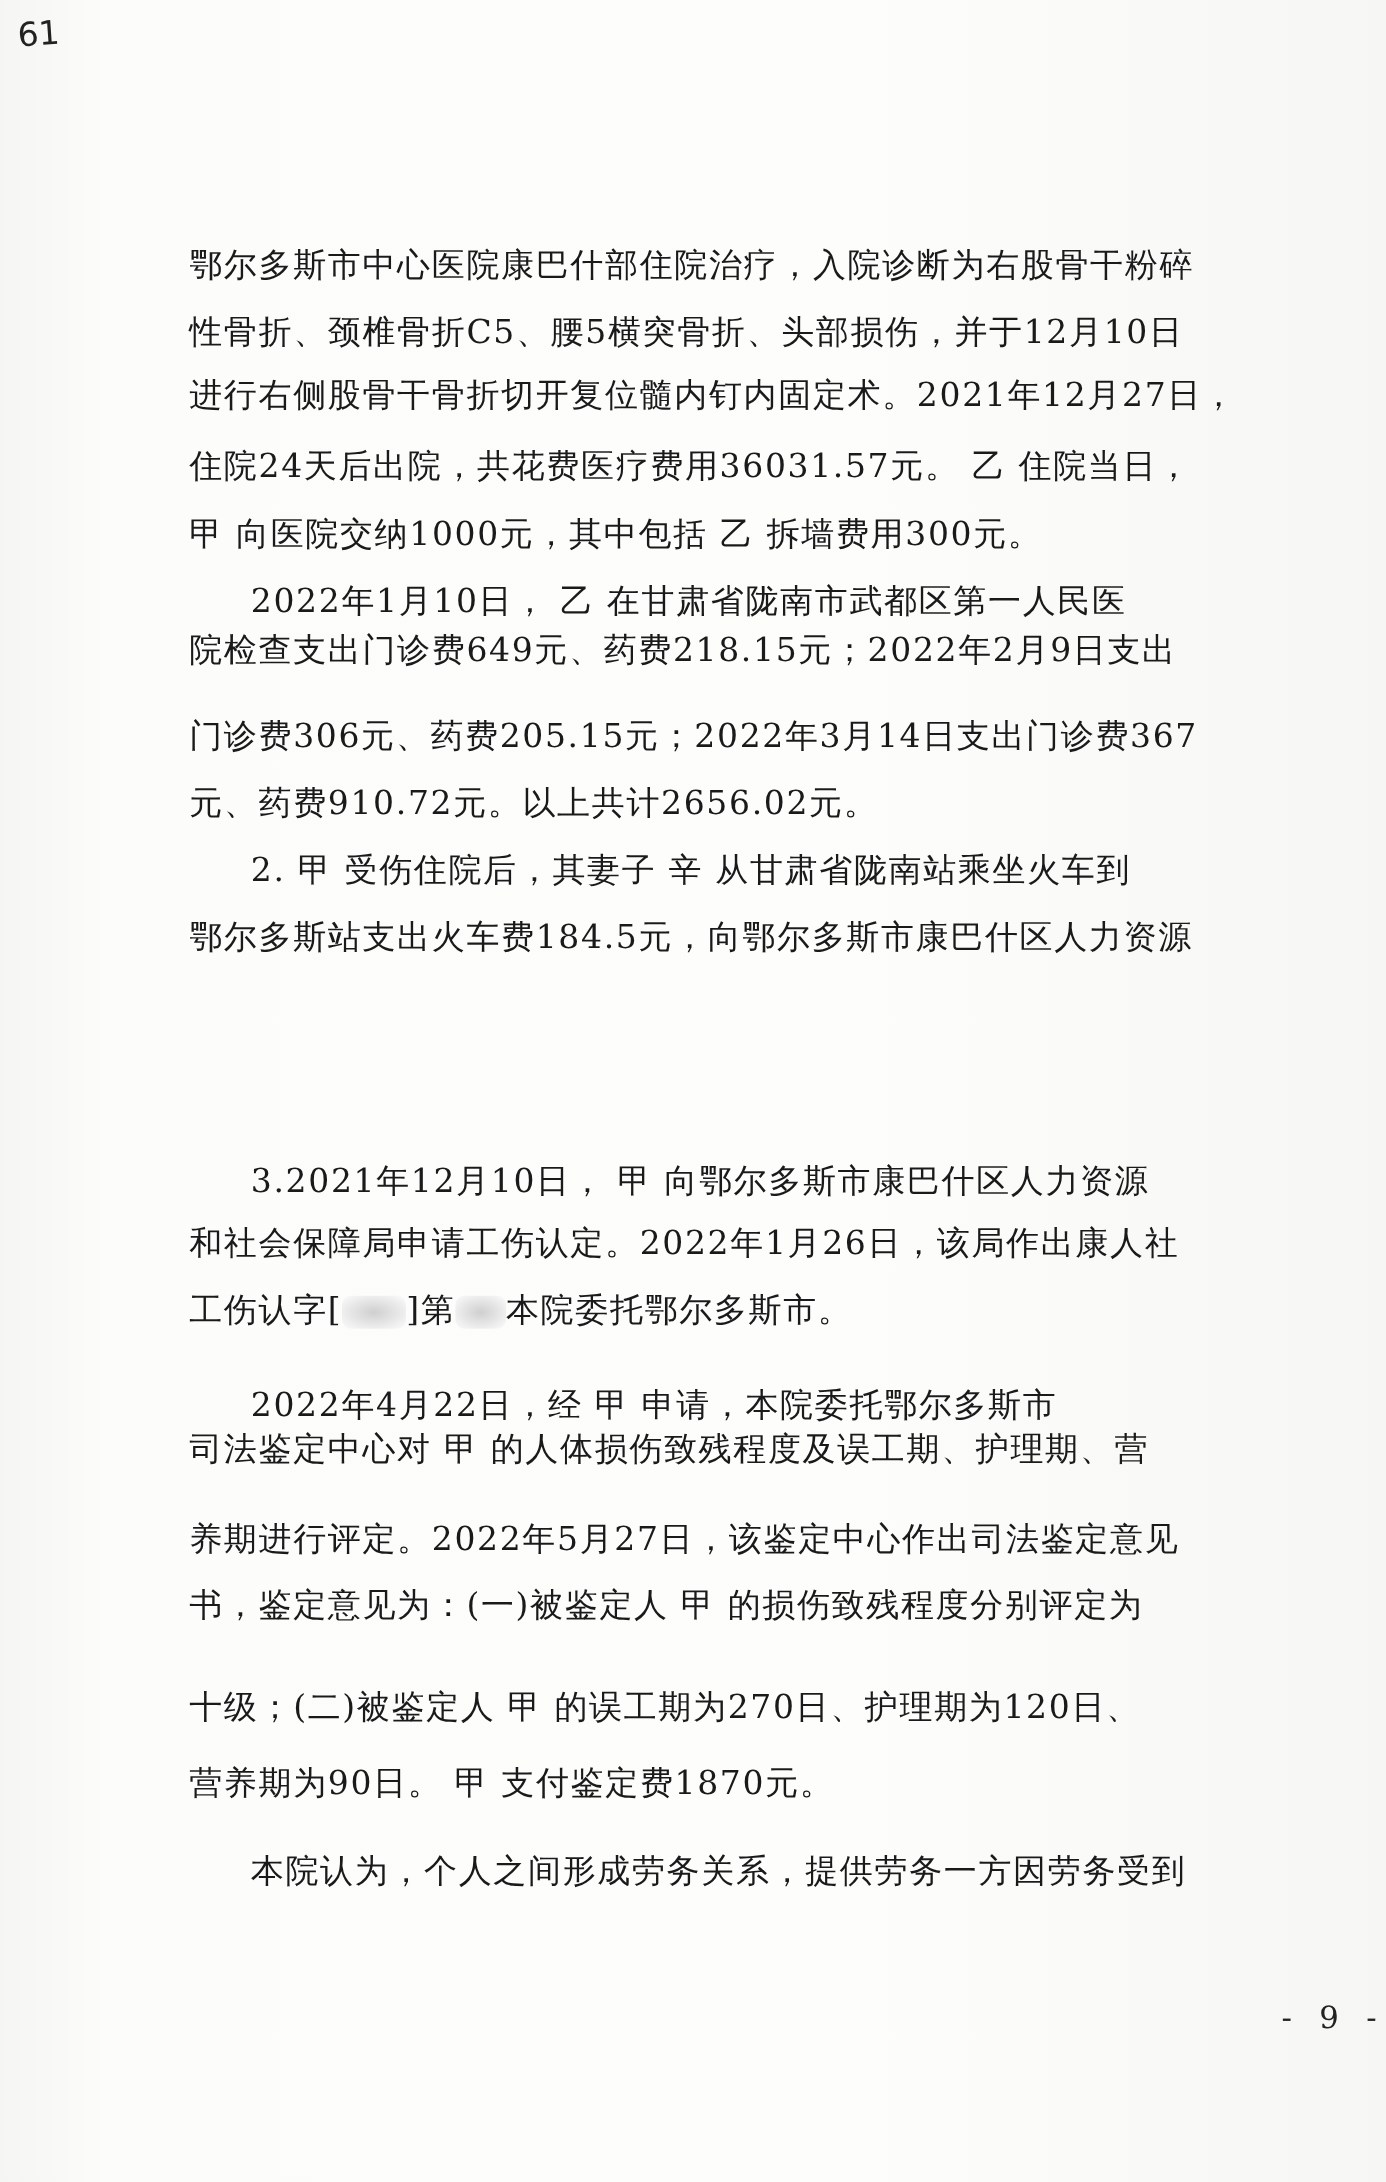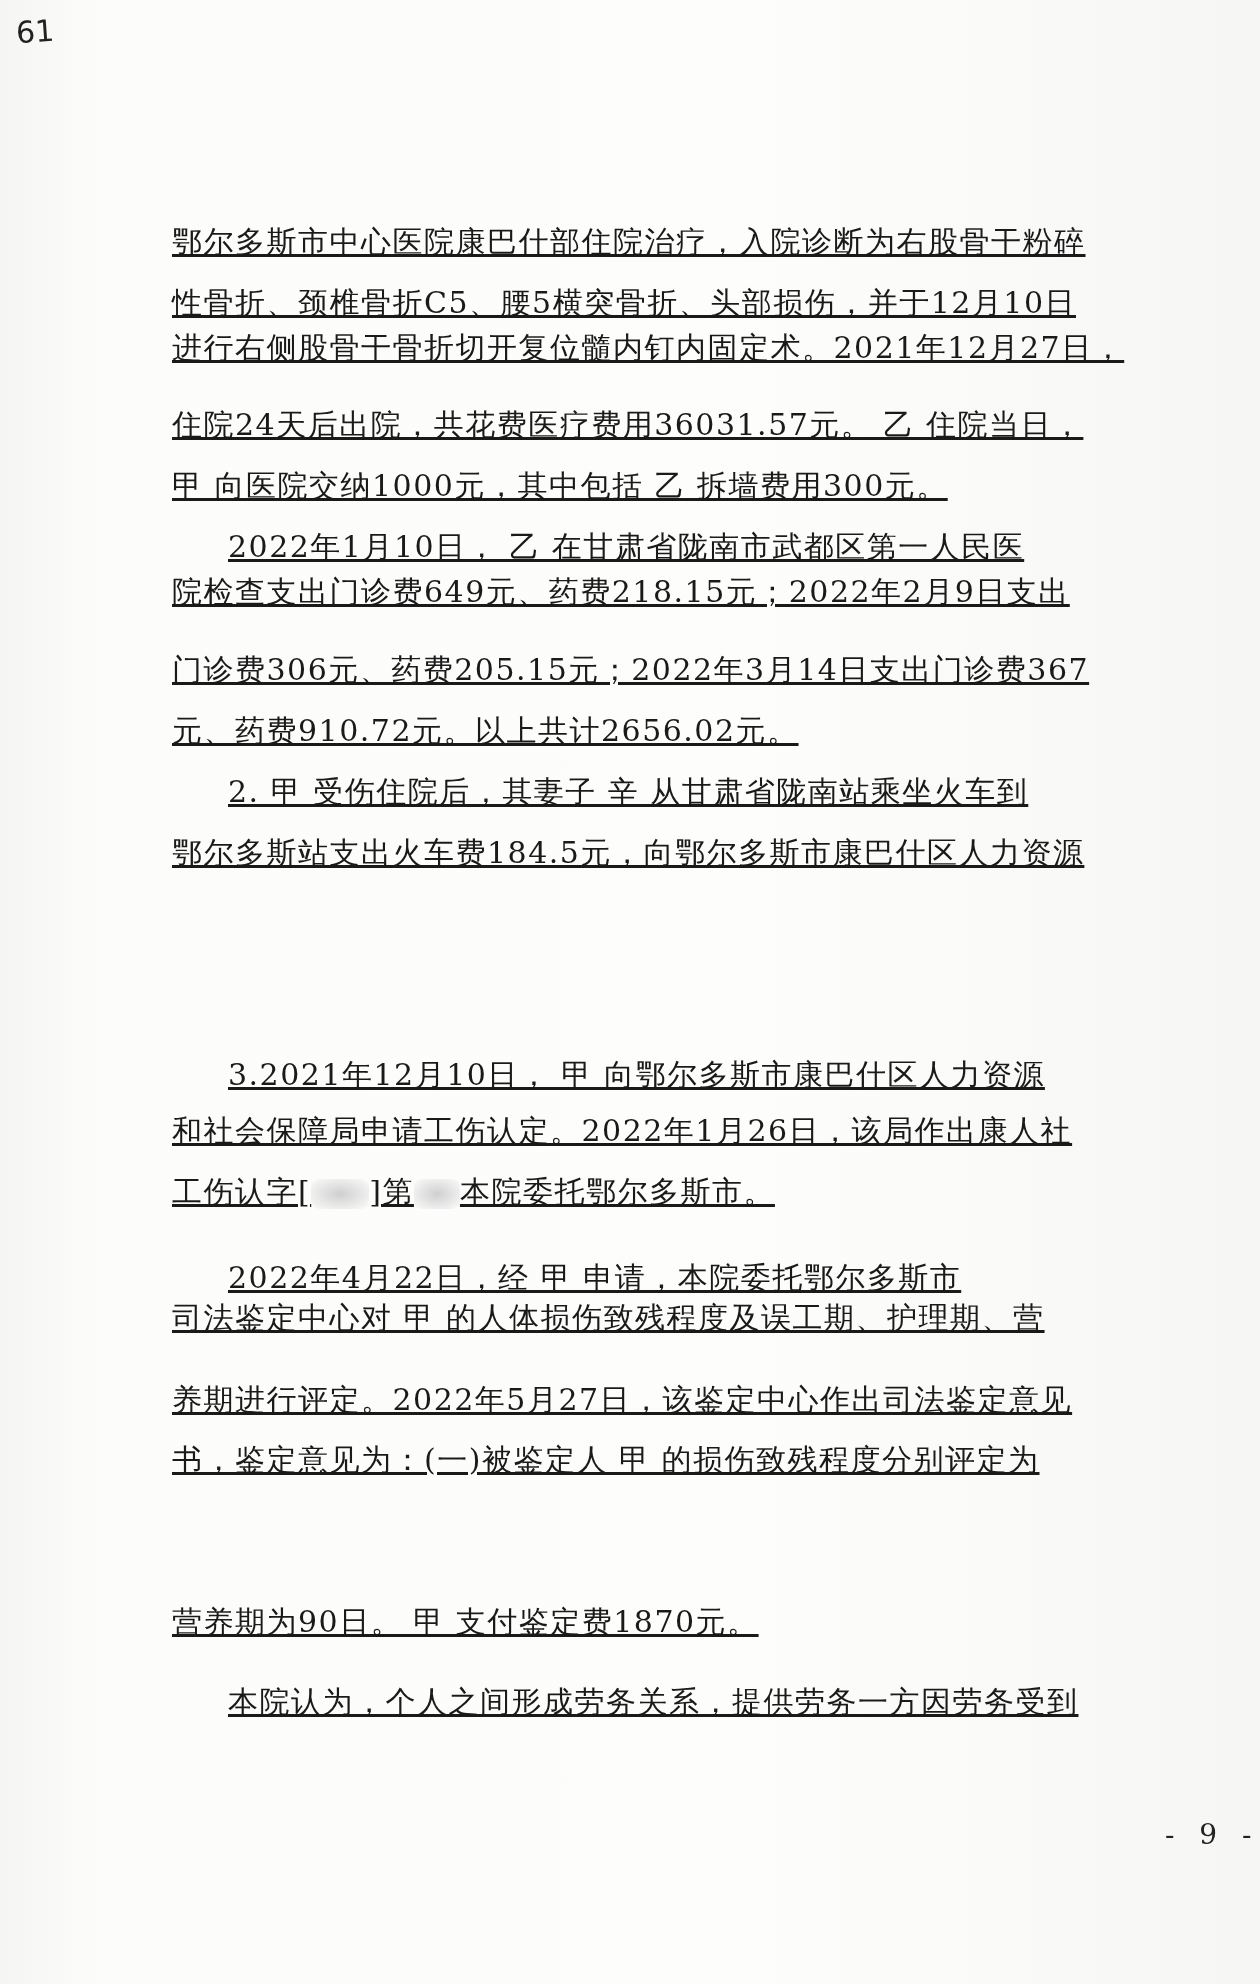--- a/index.html
+++ b/index.html
@@ -21,21 +21,20 @@
       font-size: 30px; color: #222; transform: rotate(-4deg);
     }
     .line {
       position: absolute;
       left: 172px;
       width: 1060px;
       font-size: 30px;
       letter-spacing: 1.5px;
       white-space: nowrap;
       line-height: 40px;
-      text-decoration: underline;
     }
     .indent { left: 228px; }
     .blur {
       display: inline-block; width: 58px; height: 30px; vertical-align: middle;
       background: radial-gradient(ellipse at center, #cfcfcf 0%, #e8e8e8 55%, rgba(250,250,250,0) 100%);
       border-radius: 8px;
     }
     .blur.small { width: 46px; }
     .page-number {
       position: absolute; left: 1165px; top: 1818px;
@@ -43,35 +42,36 @@
     }
   </style>
 </head>
 <body>
 
 <div class="page">
   <div class="handwritten">61</div>
 
   <div class="line" style="top:222px">鄂尔多斯市中心医院康巴什部住院治疗，入院诊断为右股骨干粉碎</div>
   <div class="line" style="top:283px">性骨折、颈椎骨折C5、腰5横突骨折、头部损伤，并于12月10日</div>
-  <div class="line" style="top:328px">进行右侧股骨干骨折切开复位髓内钉内固定术。2021年12月27日，</div>
+  <div class="line" style="top:340px">进行右侧股骨干骨折切开复位髓内钉内固定术。2021年12月27日，</div>
   <div class="line" style="top:405px">住院24天后出院，共花费医疗费用36031.57元。 乙  住院当日，</div>
   <div class="line" style="top:466px"> 甲  向医院交纳1000元，其中包括 乙   拆墙费用300元。</div>
   <div class="line indent" style="top:527px">2022年1月10日， 乙   在甘肃省陇南市武都区第一人民医</div>
   <div class="line" style="top:572px">院检查支出门诊费649元、药费218.15元；2022年2月9日支出</div>
   <div class="line" style="top:650px">门诊费306元、药费205.15元；2022年3月14日支出门诊费367</div>
   <div class="line" style="top:711px">元、药费910.72元。以上共计2656.02元。</div>
   <div class="line indent" style="top:772px">2.  甲 受伤住院后，其妻子 辛 从甘肃省陇南站乘坐火车到</div>
   <div class="line" style="top:833px">鄂尔多斯站支出火车费184.5元，向鄂尔多斯市康巴什区人力资源</div>
   <div class="line indent" style="top:1055px">3.2021年12月10日，  甲  向鄂尔多斯市康巴什区人力资源</div>
   <div class="line" style="top:1111px">和社会保障局申请工伤认定。2022年1月26日，该局作出康人社</div>
   <div class="line" style="top:1172px">
     <span>工伤认字[</span><span class="blur"></span><span>]第</span><span class="blur small"></span><span>本院委托鄂尔多斯市。</span>
   </div>
   <div class="line indent" style="top:1258px">2022年4月22日，经 甲  申请，本院委托鄂尔多斯市</div>
   <div class="line" style="top:1298px">司法鉴定中心对  甲 的人体损伤致残程度及误工期、护理期、营</div>
   <div class="line" style="top:1380px">养期进行评定。2022年5月27日，该鉴定中心作出司法鉴定意见</div>
   <div class="line" style="top:1440px">书，鉴定意见为：(一)被鉴定人  甲  的损伤致残程度分别评定为</div>
+  <div class="line" style="top:1533px">十级；(二)被鉴定人 甲  的误工期为270日、护理期为120日、</div>
   <div class="line" style="top:1602px">营养期为90日。  甲 支付鉴定费1870元。</div>
   <div class="line indent" style="top:1682px">本院认为，个人之间形成劳务关系，提供劳务一方因劳务受到</div>
 
   <div class="page-number">- 9 -</div>
 </div>
 
 </body></html>

